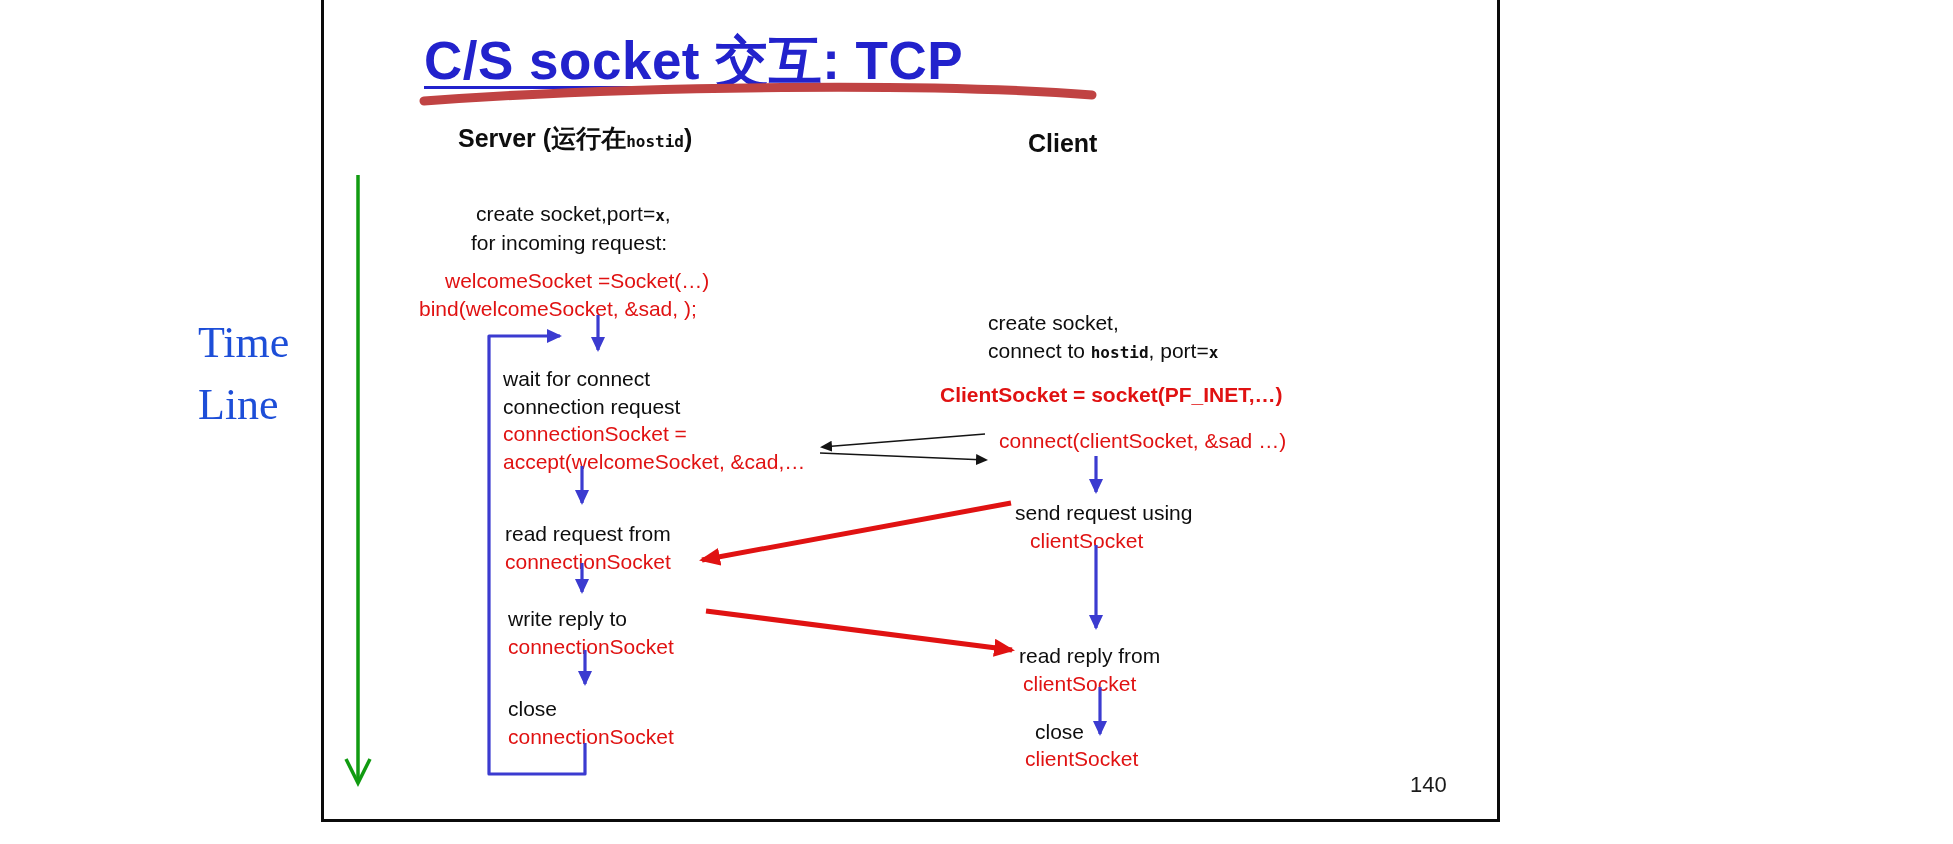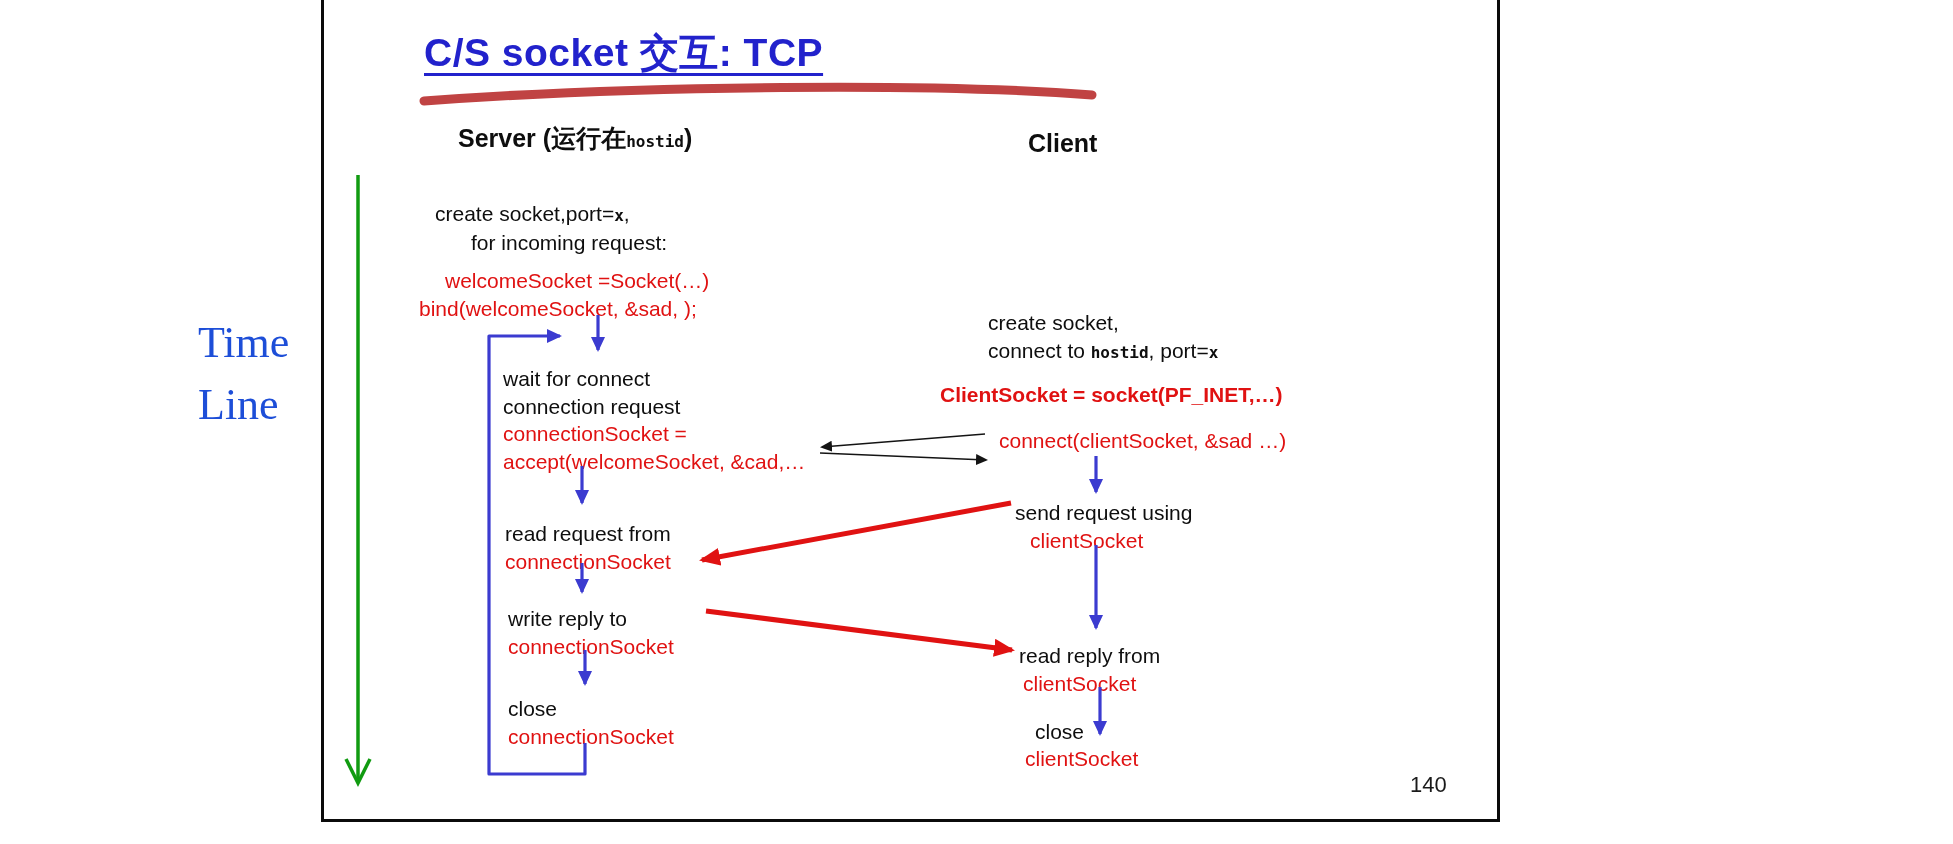--- a/index.html
+++ b/index.html
@@ -1,20 +1,20 @@
 <!DOCTYPE html>
 <html><head>
 <meta charset="utf-8">
 <style>
   html,body { margin:0; padding:0; background:#fff; }
   .stage { position:relative; width:1953px; height:844px; background:#ffffff; overflow:hidden;
            font-family:"Liberation Sans", sans-serif; }
   .frame { position:absolute; left:321px; top:-5px; width:1179px; height:827px;
            border:3px solid #0b0b0b; border-top:none; box-sizing:border-box; }
-  .title { position:absolute; left:424px; top:26px; font-size:39px; font-weight:bold;
+  .title { position:absolute; left:424px; top:26px; font-size:53px; font-weight:bold;
            color:#2222cc; text-decoration:underline; text-decoration-thickness:3px;
            text-underline-offset:7px; white-space:nowrap; letter-spacing:0.5px; }
   .hdr { position:absolute; font-size:25px; font-weight:600; color:#0e0e0e; white-space:nowrap; }
   .t { position:absolute; font-size:21px; line-height:27px; color:#0e0e0e; white-space:nowrap; }
   .red { color:#e01212; }
   .mono { font-family:"DejaVu Sans Mono", monospace; font-weight:700; font-size:16px; }
   .timeline { position:absolute; left:198px; top:312px; font-family:"Liberation Serif", serif;
               font-size:44px; line-height:62px; color:#1d4ed8; }
   .pagenum { position:absolute; left:1410px; top:772px; font-size:22px; color:#1a1a1a; }
   .overlay { position:absolute; left:0; top:0; pointer-events:none; }
@@ -32,21 +32,21 @@
     <div>Time</div>
     <div>Line</div>
   </div>
 
   <div class="hdr" style="left:458px; top:122px;">
     <span>Server (</span><span>运行在</span><span class="mono">hostid</span><span>)</span>
   </div>
 
   <div class="hdr" style="left:1028px; top:129px;">Client</div>
 
-  <div class="t" style="left:435px; top:200px;">
+  <div class="t" style="left:476px; top:200px;">
     <span>create socket,port=</span><span class="mono">x</span><span>,</span>
   </div>
   <div class="t" style="left:471px; top:229px;">for incoming request:</div>
 
   <div class="t red" style="left:445px; top:267px;">welcomeSocket =Socket(…)</div>
   <div class="t red" style="left:419px; top:295px;">bind(welcomeSocket, &amp;sad, );</div>
 
   <div class="t" style="left:503px; top:365px; line-height:27.5px;">
     <div>wait for connect</div>
     <div>connection request</div>

